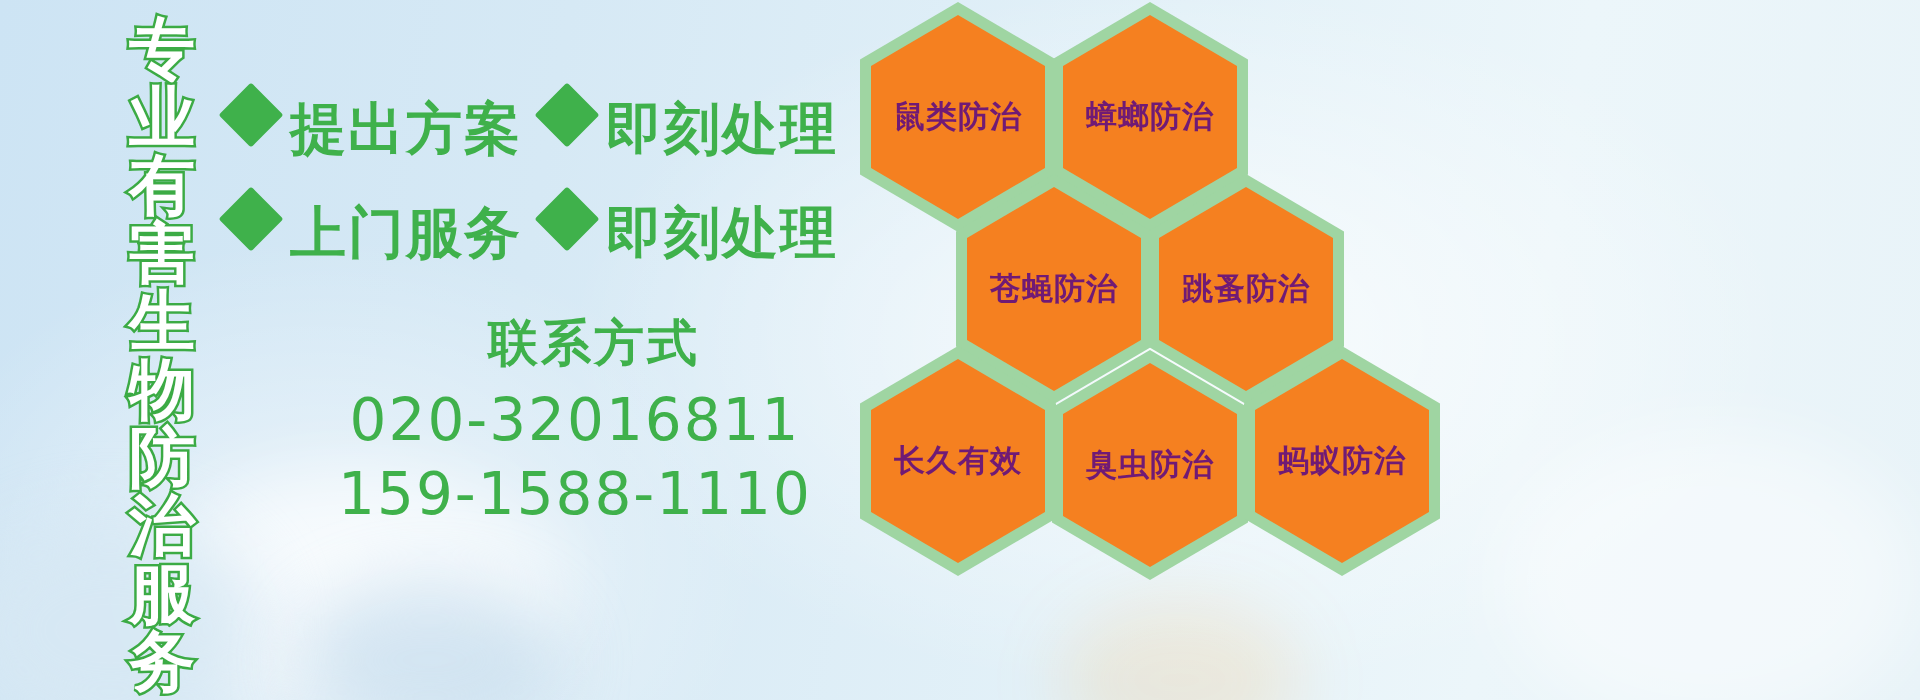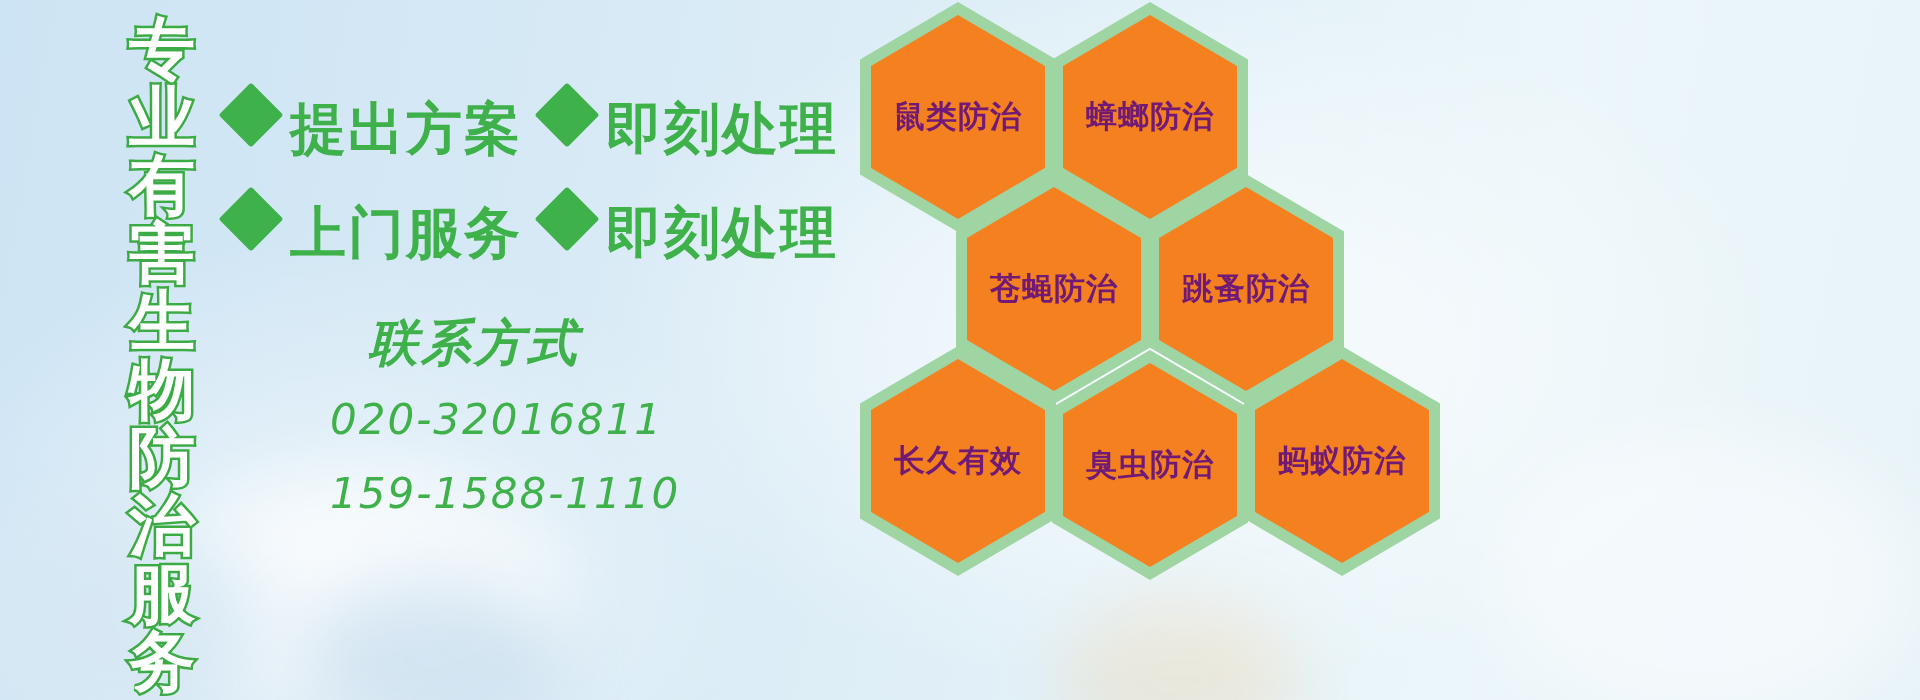--- a/index.html
+++ b/index.html
@@ -47,28 +47,28 @@
     transform:rotate(45deg);flex:none;border-radius:3px;
   }
   .flabel{
     font-size:56px;font-weight:700;color:#3fb14b;
     letter-spacing:2px;margin-left:16px;white-space:nowrap;
     font-family:"DejaVu Sans","Liberation Sans",sans-serif;
   }
   .gap{width:22px;}
 
   
-  #contact{position:absolute;left:300px;top:310px;width:520px;text-align:left;font-style:italic;}
+  #contact{position:absolute;left:300px;top:310px;width:520px;text-align:center;}
   #contact .ctitle{
     font-size:50px;font-weight:700;color:#3fb14b;letter-spacing:3px;
     margin:0 0 6px 68px;
     font-family:"DejaVu Sans","Liberation Sans",sans-serif;
   }
   #contact .phone{
-    font-size:42px;color:#3fb14b;letter-spacing:2px;line-height:74px;
+    font-size:58px;color:#3fb14b;letter-spacing:2px;line-height:74px;
     margin-left:30px;white-space:nowrap;
     font-family:"DejaVu Sans","Liberation Sans",sans-serif;
   }
 
   
   #comb{position:absolute;left:856px;top:-6px;width:620px;height:572px;}
   .hexwrap{position:absolute;width:196px;height:230px;}
   .hex{
     position:absolute;inset:0;
     background:#9fd5a2;

